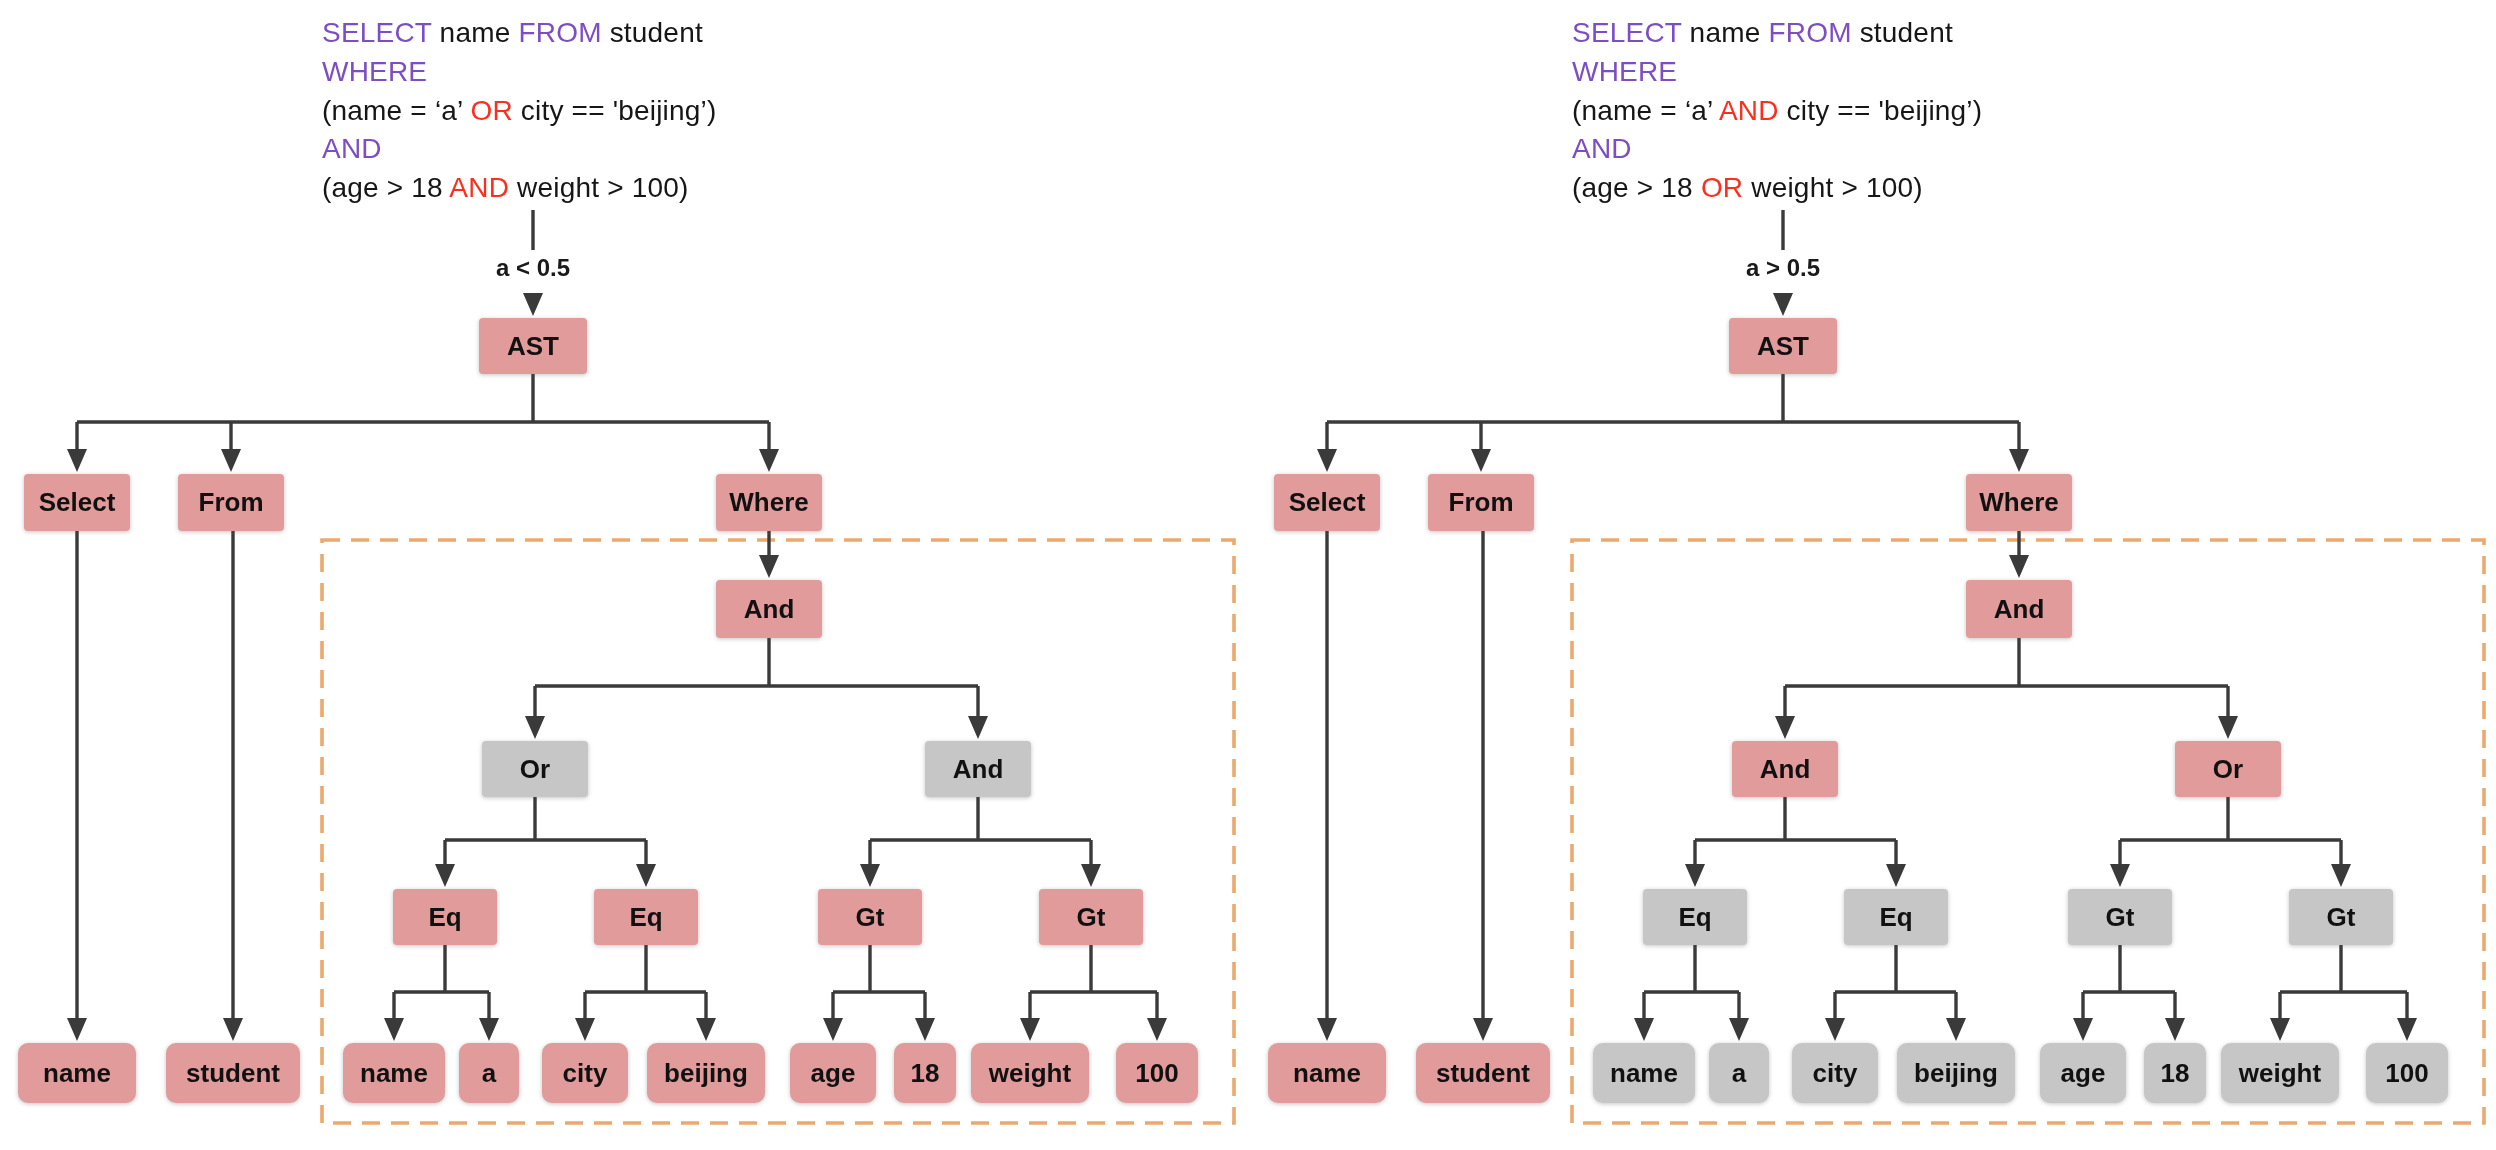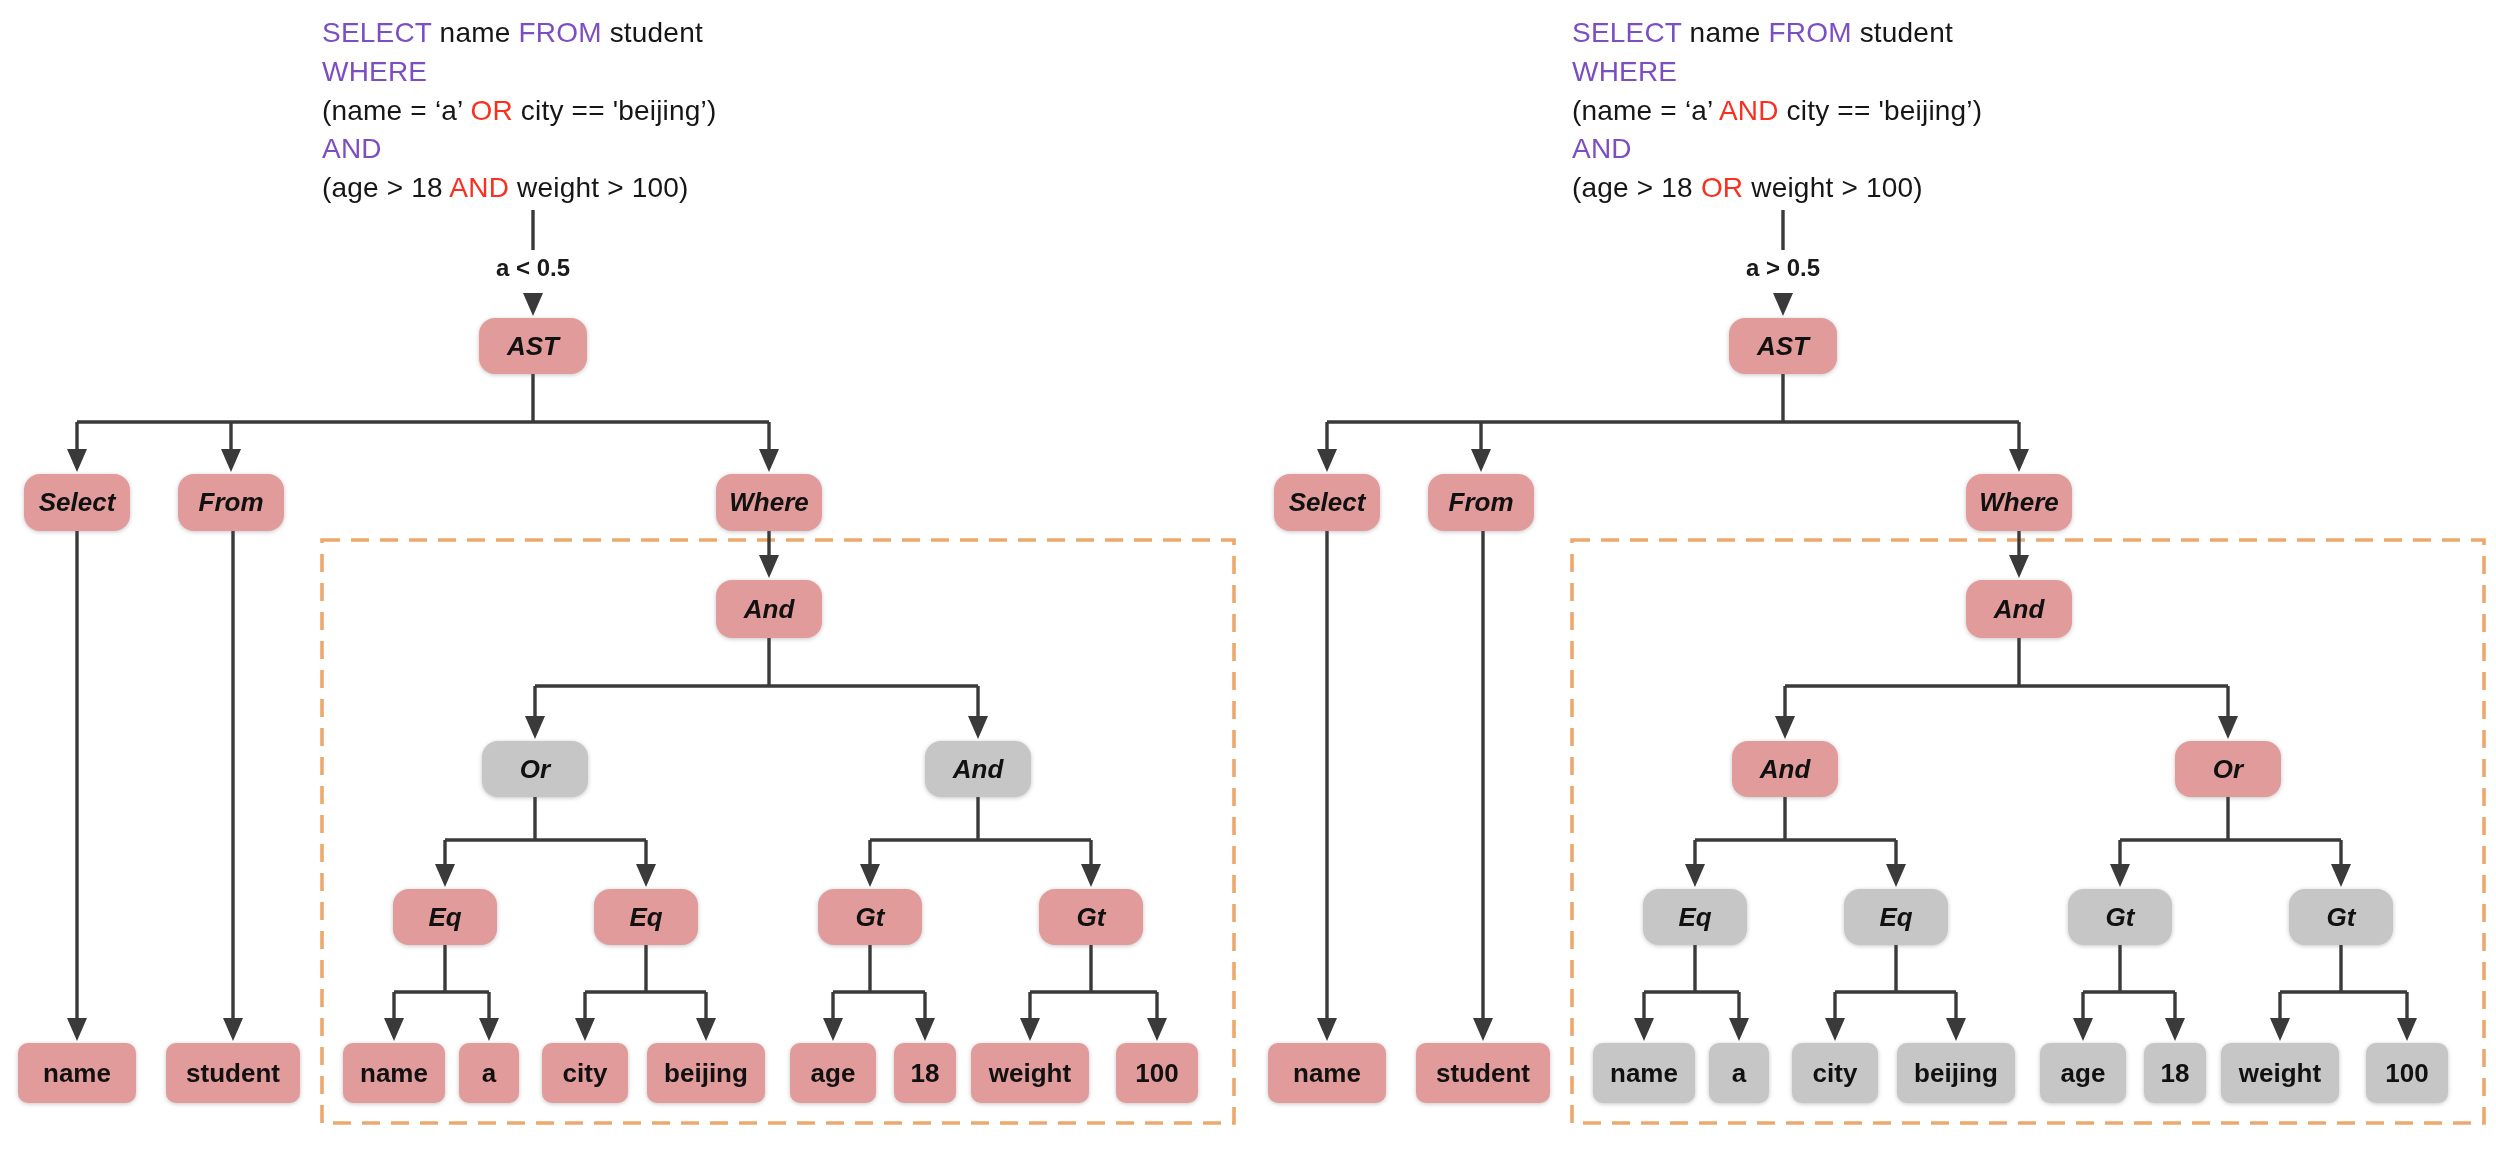--- a/index.html
+++ b/index.html
@@ -21,21 +21,21 @@
   .condition-label {
     position: absolute; width: 200px; height: 30px;
     text-align: center; font-weight: bold; font-size: 24px; color: #1a1a1a;
   }
   .node {
     position: absolute; display: flex; align-items: center; justify-content: center;
     font-weight: bold; font-size: 26px; color: #111111;
     box-shadow: 0 1px 4px rgba(90,90,90,0.35);
     box-sizing: border-box;
   }
-  .node.pill { border-radius: 16px; font-style: italic; }
+  .node.pill { border-radius: 4px; }
   .node.rect { border-radius: 10px; }
 </style>
 </head>
 <body>
 
 <div id="canvas">
 
   <div class="panel panel-left">
     <div class="sql-block"><div><span style="color: rgb(125, 78, 195); font-weight: normal;">SELECT</span><span style="color: rgb(22, 22, 22);"> name </span><span style="color: rgb(125, 78, 195); font-weight: normal;">FROM</span><span style="color: rgb(22, 22, 22);"> student</span></div><div><span style="color: rgb(125, 78, 195); font-weight: normal;">WHERE</span></div><div><span style="color: rgb(22, 22, 22);">(name = ‘a’ </span><span style="color: rgb(250, 47, 30); font-weight: normal;">OR</span><span style="color: rgb(22, 22, 22);"> city == 'beijing’)</span></div><div><span style="color: rgb(125, 78, 195); font-weight: normal;">AND</span></div><div><span style="color: rgb(22, 22, 22);">(age &gt; 18 </span><span style="color: rgb(250, 47, 30); font-weight: normal;">AND</span><span style="color: rgb(22, 22, 22);"> weight &gt; 100)</span></div></div>
     <div class="condition-label" style="left: 433px; top: 254px;">a &lt; 0.5</div>

